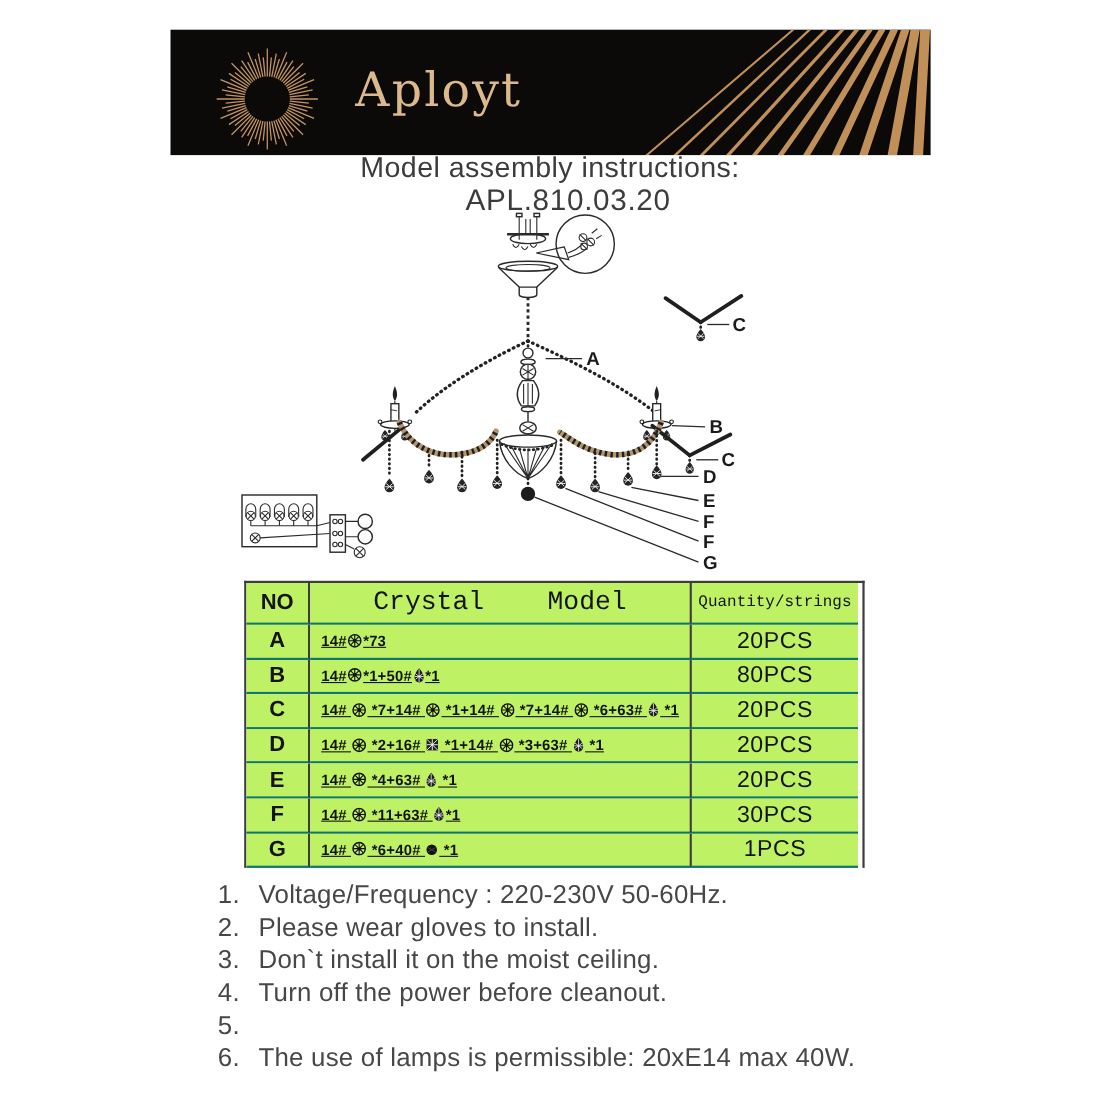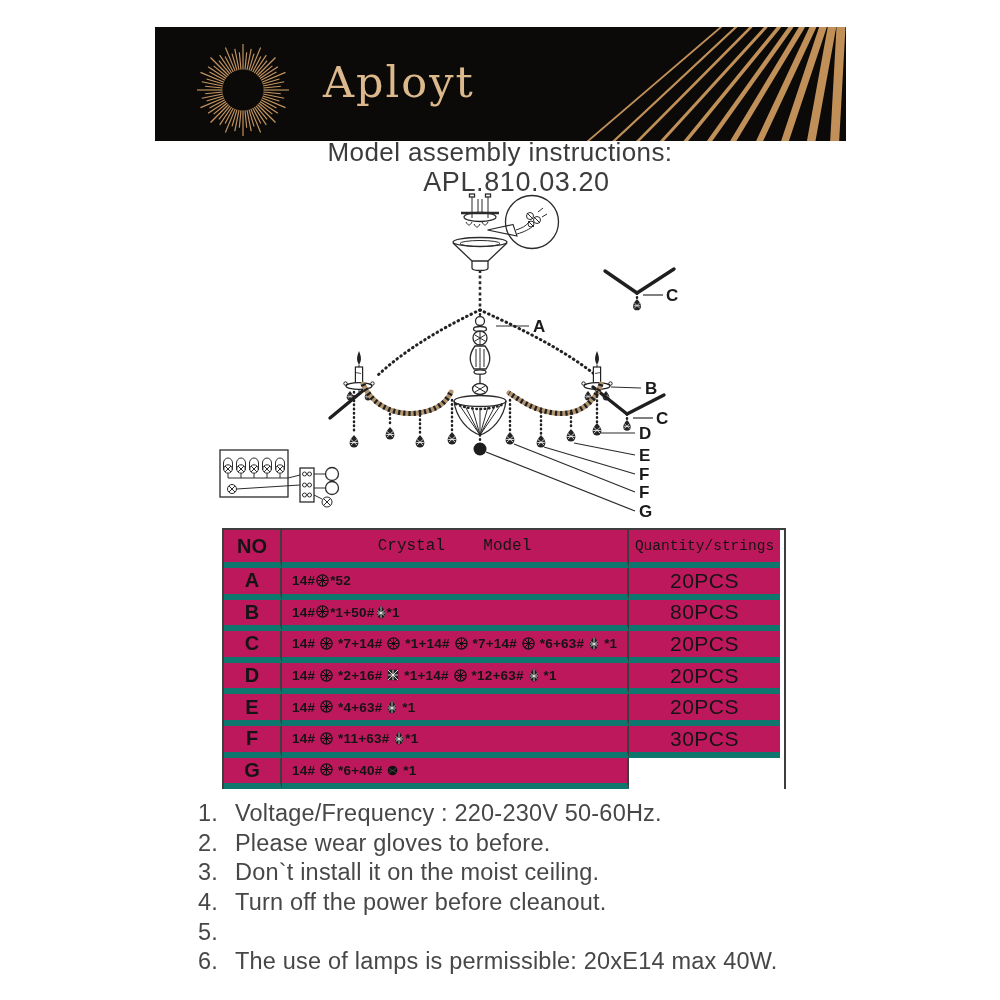--- a/index.html
+++ b/index.html
@@ -31,30 +31,30 @@
   .chain{stroke:#2b2b2b;stroke-width:2.6;fill:none;stroke-dasharray:3 2.6;}
   .garl1{stroke:#b2946f;stroke-width:5;fill:none;stroke-linecap:round;}
   .garl2{stroke:#1f1f1f;stroke-width:5;fill:none;stroke-dasharray:2.2 3;}
   .wht{fill:#fff;stroke:#2b2b2b;stroke-width:1.3;}
 
   
   .parts-table{position:absolute;left:222px;top:528px;width:560px;
     display:grid;grid-template-columns:58px 347px 151px;
     grid-template-rows:38px repeat(7,31.6px);
     border:2px solid #3d3d3d;border-bottom:none;}
-  .cell{box-sizing:border-box;border-right:2px solid #3d3d3d;border-bottom:6px solid #0f766e;
-        display:flex;align-items:center;justify-content:center;background:#be185d;color:#141414;}
+  .cell{box-sizing:border-box;border-right:2px solid #3d3d3d;border-bottom:2px solid #0f766e;
+        display:flex;align-items:center;justify-content:center;background:#bef264;color:#141414;}
   .cell.last{border-right:none;text-align:center;}
   .c-no{font-size:20px;font-weight:700;}
-  .th.c-model{font-family:"Liberation Mono",monospace;font-size:16px;font-weight:400;white-space:pre;}
+  .th.c-model{font-family:"Liberation Mono",monospace;font-size:24px;font-weight:400;white-space:pre;}
   .th.c-qty{font-family:"Liberation Mono",monospace;font-size:14.5px;font-weight:400;}
   .td.c-no{font-weight:600;font-size:20px;}
   .td.c-model{justify-content:flex-start;padding-left:10px;font-size:13.5px;font-weight:600;letter-spacing:.2px;}
   .td.c-model .beadicon{display:inline-block;margin:0 1px;transform:translateY(1px);}
-  .td.c-model span{white-space:pre;}
+  .td.c-model span{white-space:pre;text-decoration:underline;}
   .td.c-qty{font-family:Liberation Sans, sans-serif;font-size:21px;letter-spacing:.5px;}
 
   
   .notes{position:absolute;left:198px;top:799px;width:700px;color:#474747;}
   .note{display:flex;align-items:center;height:29.6px;font-size:23.5px;letter-spacing:.2px;}
   .note .num{width:37px;flex:none;}
   .note .txt{white-space:pre;}
 </style>
 </head>
 <body>
@@ -349,21 +349,21 @@
     <div class="cell th c-qty last">Quantity/strings</div>
 
     <div class="cell td c-no">A</div>
     <div class="cell td c-model">
         <span>14#</span>
         <span class="beadicon"><svg width="13" height="13" viewBox="0 0 13 13">
             <circle cx="6.5" cy="6.5" r="5.6" fill="none" stroke="#111" stroke-width="1.3"></circle>
             <path d="M6.5,1.2 V11.8 M1.2,6.5 H11.8 M2.8,2.8 L10.2,10.2 M10.2,2.8 L2.8,10.2" stroke="#111" stroke-width="1"></path>
             <circle cx="6.5" cy="6.5" r="1.6" fill="#111"></circle>
           </svg></span>
-        <span>*52</span>
+        <span>*73</span>
       </div>
     <div class="cell td c-qty last">20PCS</div>
 
     <div class="cell td c-no">B</div>
     <div class="cell td c-model">
         <span>14#</span>
         <span class="beadicon"><svg width="13" height="13" viewBox="0 0 13 13">
             <circle cx="6.5" cy="6.5" r="5.6" fill="none" stroke="#111" stroke-width="1.3"></circle>
             <path d="M6.5,1.2 V11.8 M1.2,6.5 H11.8 M2.8,2.8 L10.2,10.2 M10.2,2.8 L2.8,10.2" stroke="#111" stroke-width="1"></path>
             <circle cx="6.5" cy="6.5" r="1.6" fill="#111"></circle>
@@ -424,21 +424,21 @@
         <span class="beadicon"><svg width="12" height="12" viewBox="0 0 12 12">
             <rect x="0.8" y="0.8" width="10.4" height="10.4" fill="#222"></rect>
             <path d="M1,1 L11,11 M11,1 L1,11 M1,6 H11 M6,1 V11" stroke="#fff" stroke-width="0.8"></path>
           </svg></span>
         <span> *1+14# </span>
         <span class="beadicon"><svg width="13" height="13" viewBox="0 0 13 13">
             <circle cx="6.5" cy="6.5" r="5.6" fill="none" stroke="#111" stroke-width="1.3"></circle>
             <path d="M6.5,1.2 V11.8 M1.2,6.5 H11.8 M2.8,2.8 L10.2,10.2 M10.2,2.8 L2.8,10.2" stroke="#111" stroke-width="1"></path>
             <circle cx="6.5" cy="6.5" r="1.6" fill="#111"></circle>
           </svg></span>
-        <span> *12+63# </span>
+        <span> *3+63# </span>
         <span class="beadicon"><svg width="10" height="14" viewBox="0 0 10 14">
             <path d="M5,0.6 C7.6,3.4 9.2,6.4 9.2,9 A4.2,4.4 0 1 1 0.8,9 C0.8,6.4 2.4,3.4 5,0.6 Z" fill="#1c1c1c"></path>
             <path d="M1.6,5.4 L8.4,10.6 M8.4,5.4 L1.6,10.6 M1,8 H9 M5,1.4 V13" stroke="#fff" stroke-width="0.7"></path>
           </svg></span>
         <span> *1</span>
       </div>
     <div class="cell td c-qty last">20PCS</div>
 
     <div class="cell td c-no">E</div>
     <div class="cell td c-model">
@@ -482,31 +482,32 @@
             <path d="M6.5,1.2 V11.8 M1.2,6.5 H11.8 M2.8,2.8 L10.2,10.2 M10.2,2.8 L2.8,10.2" stroke="#111" stroke-width="1"></path>
             <circle cx="6.5" cy="6.5" r="1.6" fill="#111"></circle>
           </svg></span>
         <span> *6+40# </span>
         <span class="beadicon"><svg width="11" height="11" viewBox="0 0 11 11">
             <circle cx="5.5" cy="5.5" r="4.8" fill="#111"></circle>
             <path d="M2,3.5 L9,7.5 M9,3.5 L2,7.5" stroke="#555" stroke-width="0.7"></path>
           </svg></span>
         <span> *1</span>
       </div>
+    <div class="cell td c-qty last">1PCS</div>
   </div>
 
   <div class="notes" id="notes">
     <div class="note">
       <span class="num">1.</span>
       <span class="txt">Voltage/Frequency : 220-230V 50-60Hz.</span>
     </div>
 
     <div class="note">
       <span class="num">2.</span>
-      <span class="txt">Please wear gloves to before.</span>
+      <span class="txt">Please wear gloves to install.</span>
     </div>
 
     <div class="note">
       <span class="num">3.</span>
       <span class="txt">Don`t install it on the moist ceiling.</span>
     </div>
 
     <div class="note">
       <span class="num">4.</span>
       <span class="txt">Turn off the power before cleanout.</span>

